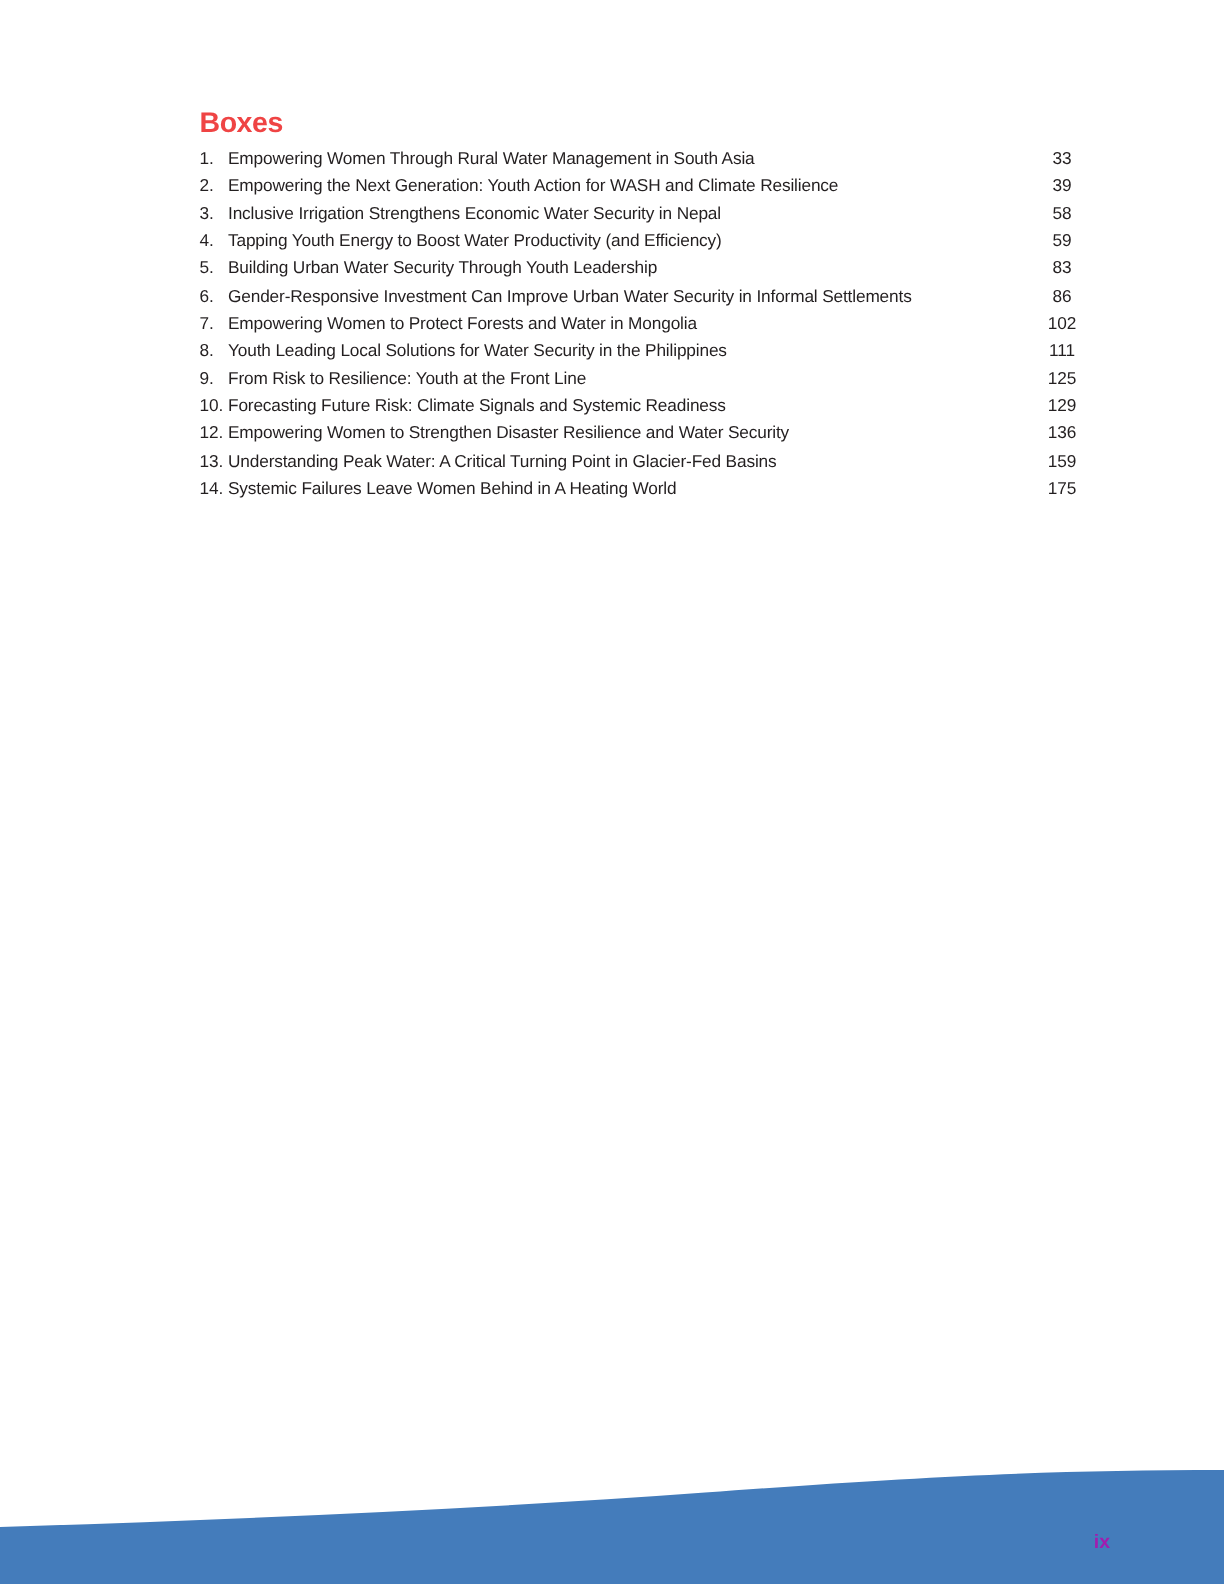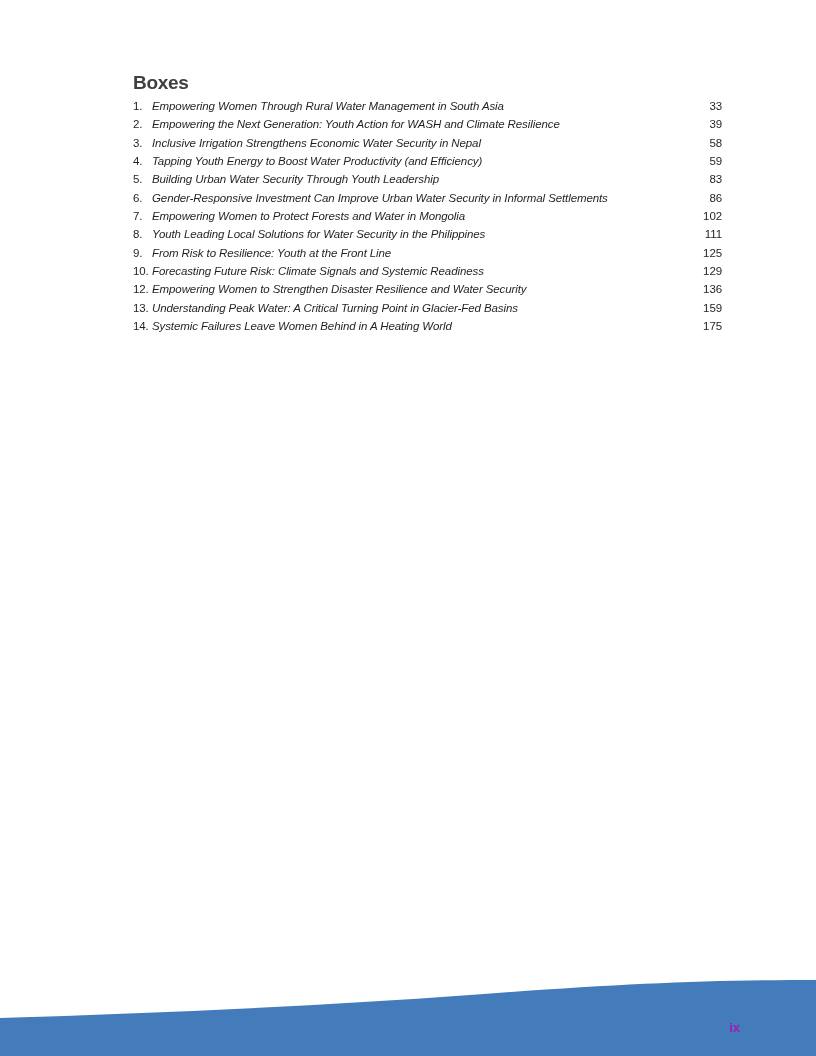--- a/index.html
+++ b/index.html
@@ -17,21 +17,21 @@
   }
   .content {
     position: absolute;
     left: 133px;
     top: 72px;
     width: 589px;
   }
   .section-title {
     font-size: 19px;
     font-weight: bold;
-    color: #404040;
+    color: #ef4444;
     letter-spacing: -0.3px;
     line-height: 21px;
     margin: 0 0 4px 0;
   }
   .toc { width: 100%; }
   .row {
     display: flex;
     align-items: baseline;
     font-size: 11.5px;
     line-height: 18.35px;
@@ -40,26 +40,25 @@
   }
   .num {
     flex: none;
     width: 19px;
   }
   .title {
     flex: 1 1 auto;
     padding-right: 10px;
     white-space: nowrap;
     overflow: hidden;
-    font-style: italic;
   }
   .pagenum {
     flex: none;
     min-width: 28px;
-    text-align: right;
+    text-align: center;
   }
   .footer-wave {
     position: absolute;
     left: 0;
     bottom: 0;
     width: 816px;
     height: 80px;
     display: block;
   }
   .footer-pagenum {

